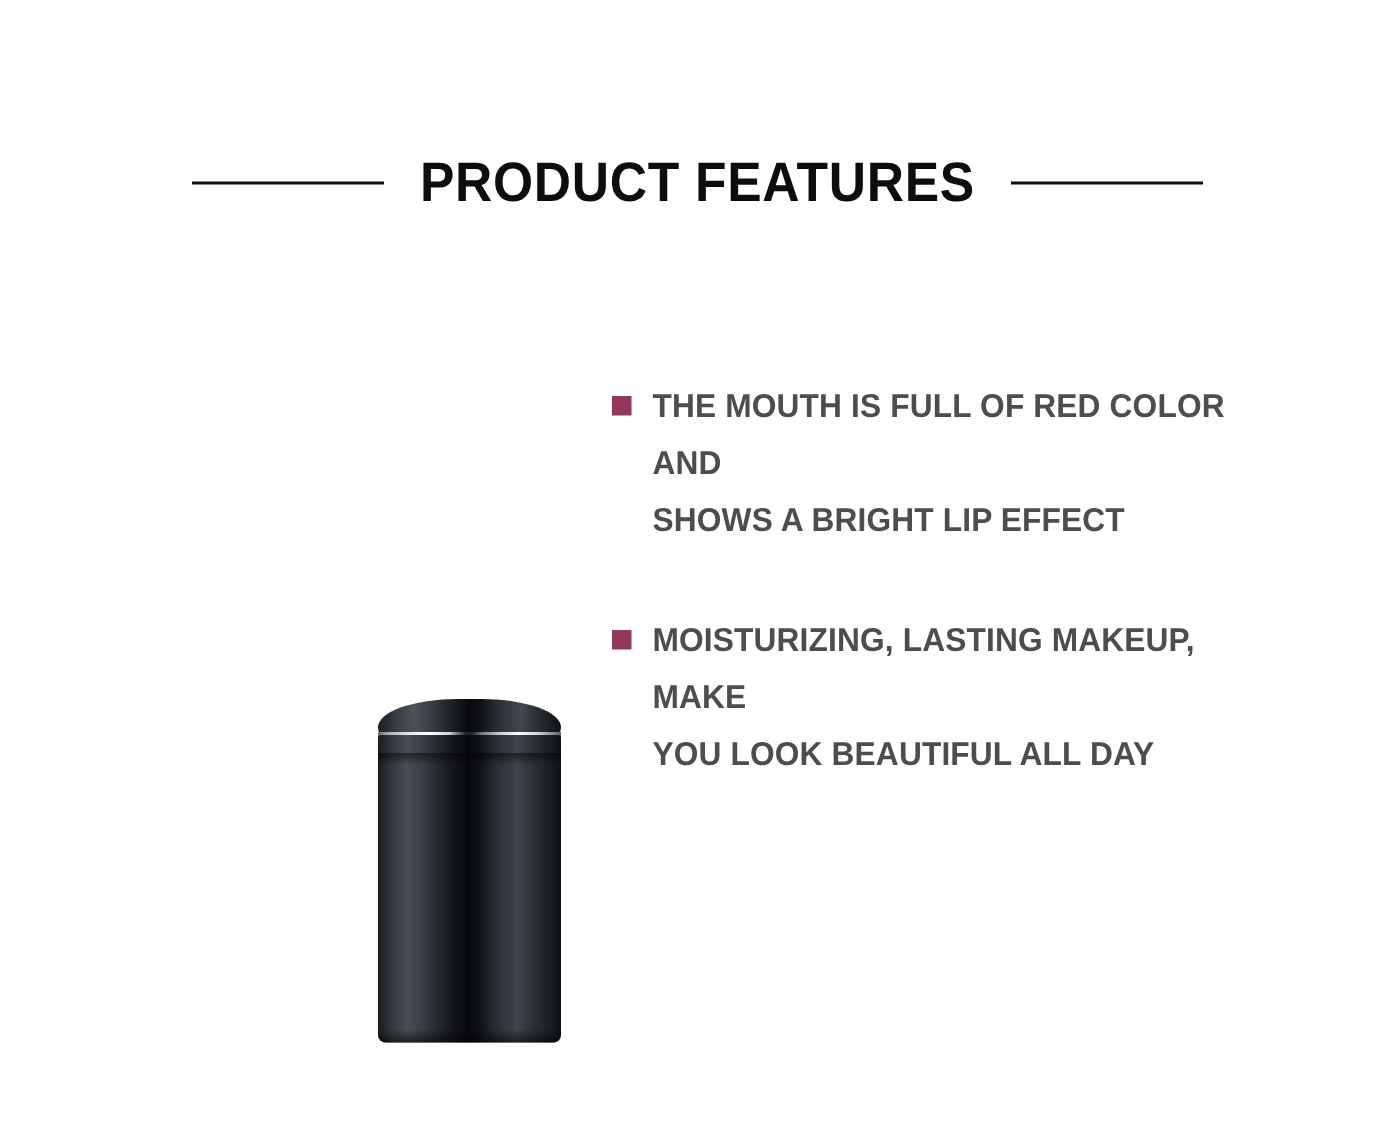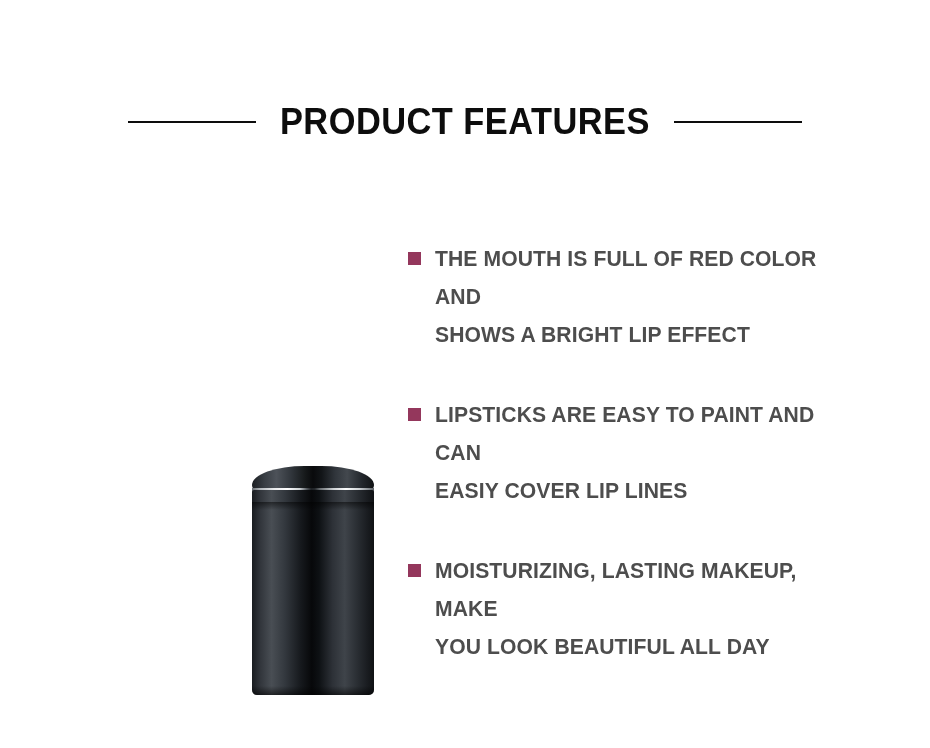--- a/index.html
+++ b/index.html
@@ -44,21 +44,21 @@
     color: #0d0d0d;
     white-space: nowrap;
     transform: scaleX(0.93);
     transform-origin: center;
   }
 
   
   #features {
     position: absolute;
     left: 408px;
-    top: 240px;
+    top: 252px;
     width: 470px;
   }
   .feature-item {
     position: relative;
     margin-bottom: 42px;
     padding-left: 27px;
   }
   .feature-item:last-child { margin-bottom: 16px; }
   .bullet-square {
     position: absolute;
@@ -395,27 +395,20 @@
   <div id="features">
 
     <div class="feature-item">
       <div class="bullet-square"></div>
       <div class="feature-text">
         <div>THE MOUTH IS FULL OF RED COLOR AND</div>
         <div>SHOWS A BRIGHT LIP EFFECT</div>
       </div>
     </div>
 
-    <div class="feature-item">
-      <div class="bullet-square"></div>
-      <div class="feature-text">
-        <div>LIPSTICKS ARE EASY TO PAINT AND CAN</div>
-        <div>EASIY COVER LIP LINES</div>
-      </div>
-    </div>
 
     <div class="feature-item">
       <div class="bullet-square"></div>
       <div class="feature-text">
         <div>MOISTURIZING, LASTING MAKEUP, MAKE</div>
         <div>YOU LOOK BEAUTIFUL ALL DAY</div>
       </div>
     </div>
 
   </div>

